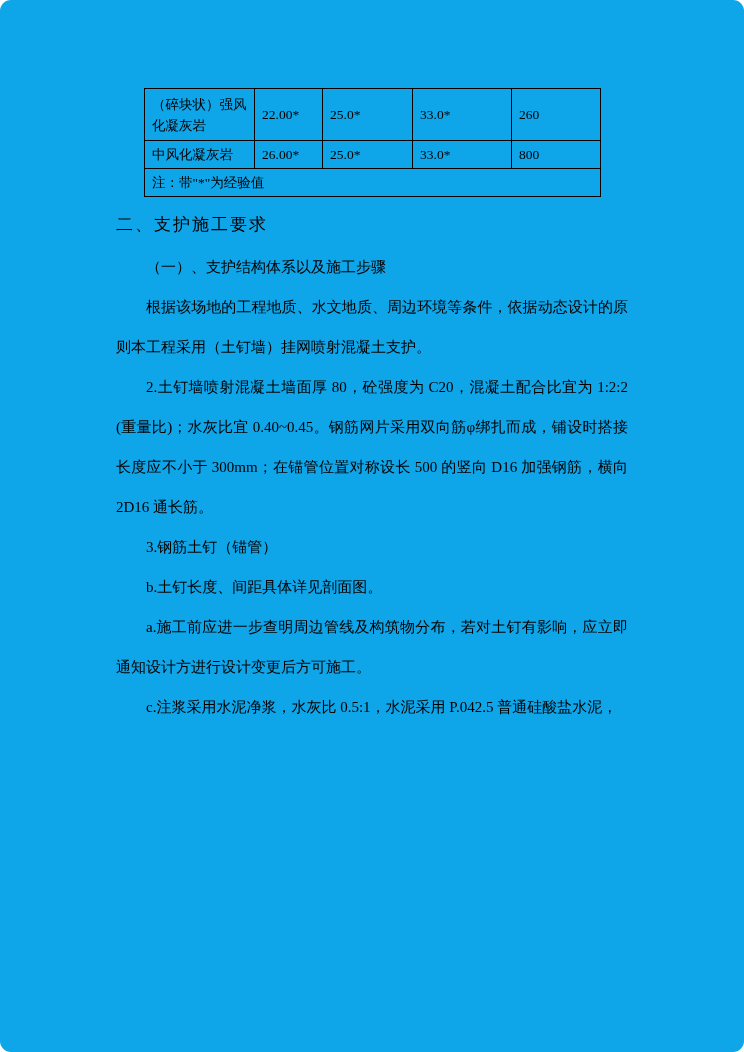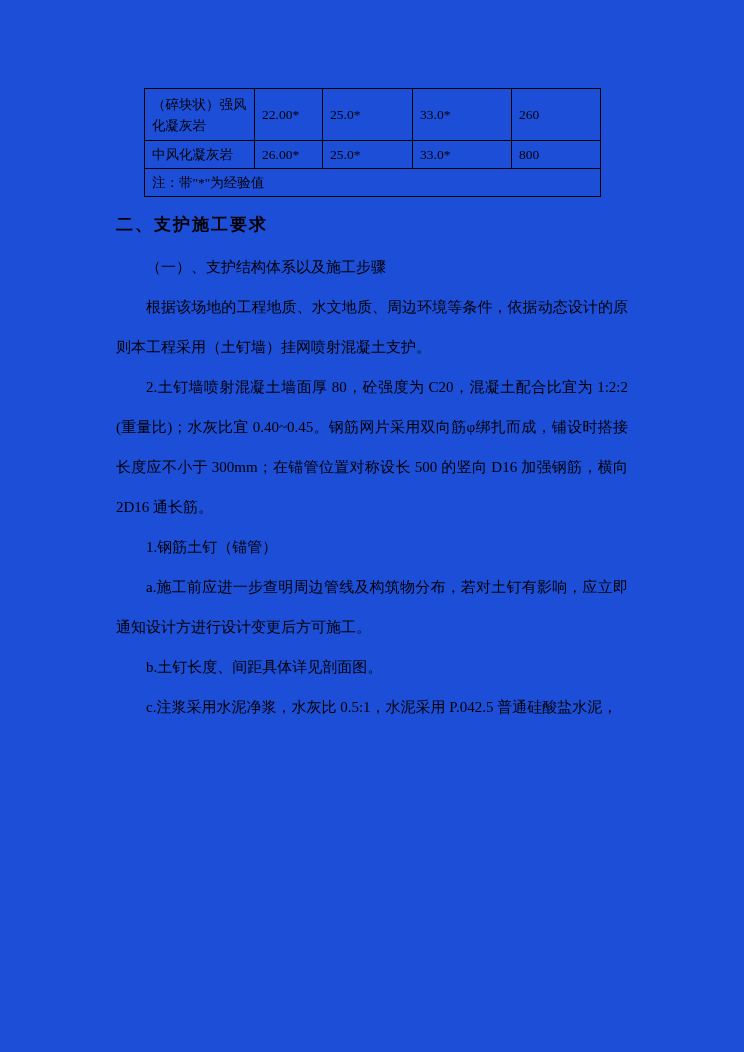--- a/index.html
+++ b/index.html
@@ -7,44 +7,45 @@
   body {
     width: 744px;
     height: 1052px;
     font-family: "Liberation Serif", "DejaVu Serif", serif;
     color: #000000;
     overflow: hidden;
   }
   .page {
     width: 744px;
     height: 1052px;
-    background: #1d4ed8;
+    background: #0ea5e9;
     padding: 88px 116px 0 116px;
     overflow: hidden;
+    border-radius: 11px;
   }
   table.geo {
     border-collapse: collapse;
     table-layout: fixed;
     margin-left: 28px;
     width: 456px;
     font-size: 13.5px;
   }
   table.geo td {
     border: 1px solid #000000;
     padding: 3px 7px;
     vertical-align: middle;
     line-height: 21px;
     word-break: break-all;
   }
   tr.r1 { height: 52px; }
   tr.r2 { height: 24px; }
   tr.note-row td { height: 27px; }
   .heading {
     font-family: "Liberation Sans", "DejaVu Sans", sans-serif;
-    font-weight: 700;
+    font-weight: 400;
     font-size: 17px;
     letter-spacing: 2px;
     margin: 16px 0 10px 0;
     line-height: 24px;
   }
   .para {
     font-size: 15px;
     line-height: 40px;
     text-align: justify;
     text-indent: 2em;
@@ -83,18 +84,18 @@
         <td colspan="5">注：带"*"为经验值</td>
       </tr>
     </tbody>
   </table>
 
   <h2 class="heading">二、支护施工要求</h2>
 
   <p class="para">（一）、支护结构体系以及施工步骤</p>
   <p class="para">根据该场地的工程地质、水文地质、周边环境等条件，依据动态设计的原则本工程采用（土钉墙）挂网喷射混凝土支护。</p>
   <p class="para">2.土钉墙喷射混凝土墙面厚 80，砼强度为 C20，混凝土配合比宜为 1:2:2(重量比)；水灰比宜 0.40~0.45。钢筋网片采用双向筋φ绑扎而成，铺设时搭接长度应不小于 300mm；在锚管位置对称设长 500 的竖向 D16 加强钢筋，横向 2D16 通长筋。</p>
-  <p class="para">1.钢筋土钉（锚管）</p>
+  <p class="para">3.钢筋土钉（锚管）</p>
+  <p class="para">b.土钉长度、间距具体详见剖面图。</p>
   <p class="para">a.施工前应进一步查明周边管线及构筑物分布，若对土钉有影响，应立即通知设计方进行设计变更后方可施工。</p>
-  <p class="para">b.土钉长度、间距具体详见剖面图。</p>
   <p class="para">c.注浆采用水泥净浆，水灰比 0.5:1，水泥采用 P.042.5 普通硅酸盐水泥，</p>
 
 </div>
 
 </body></html>

